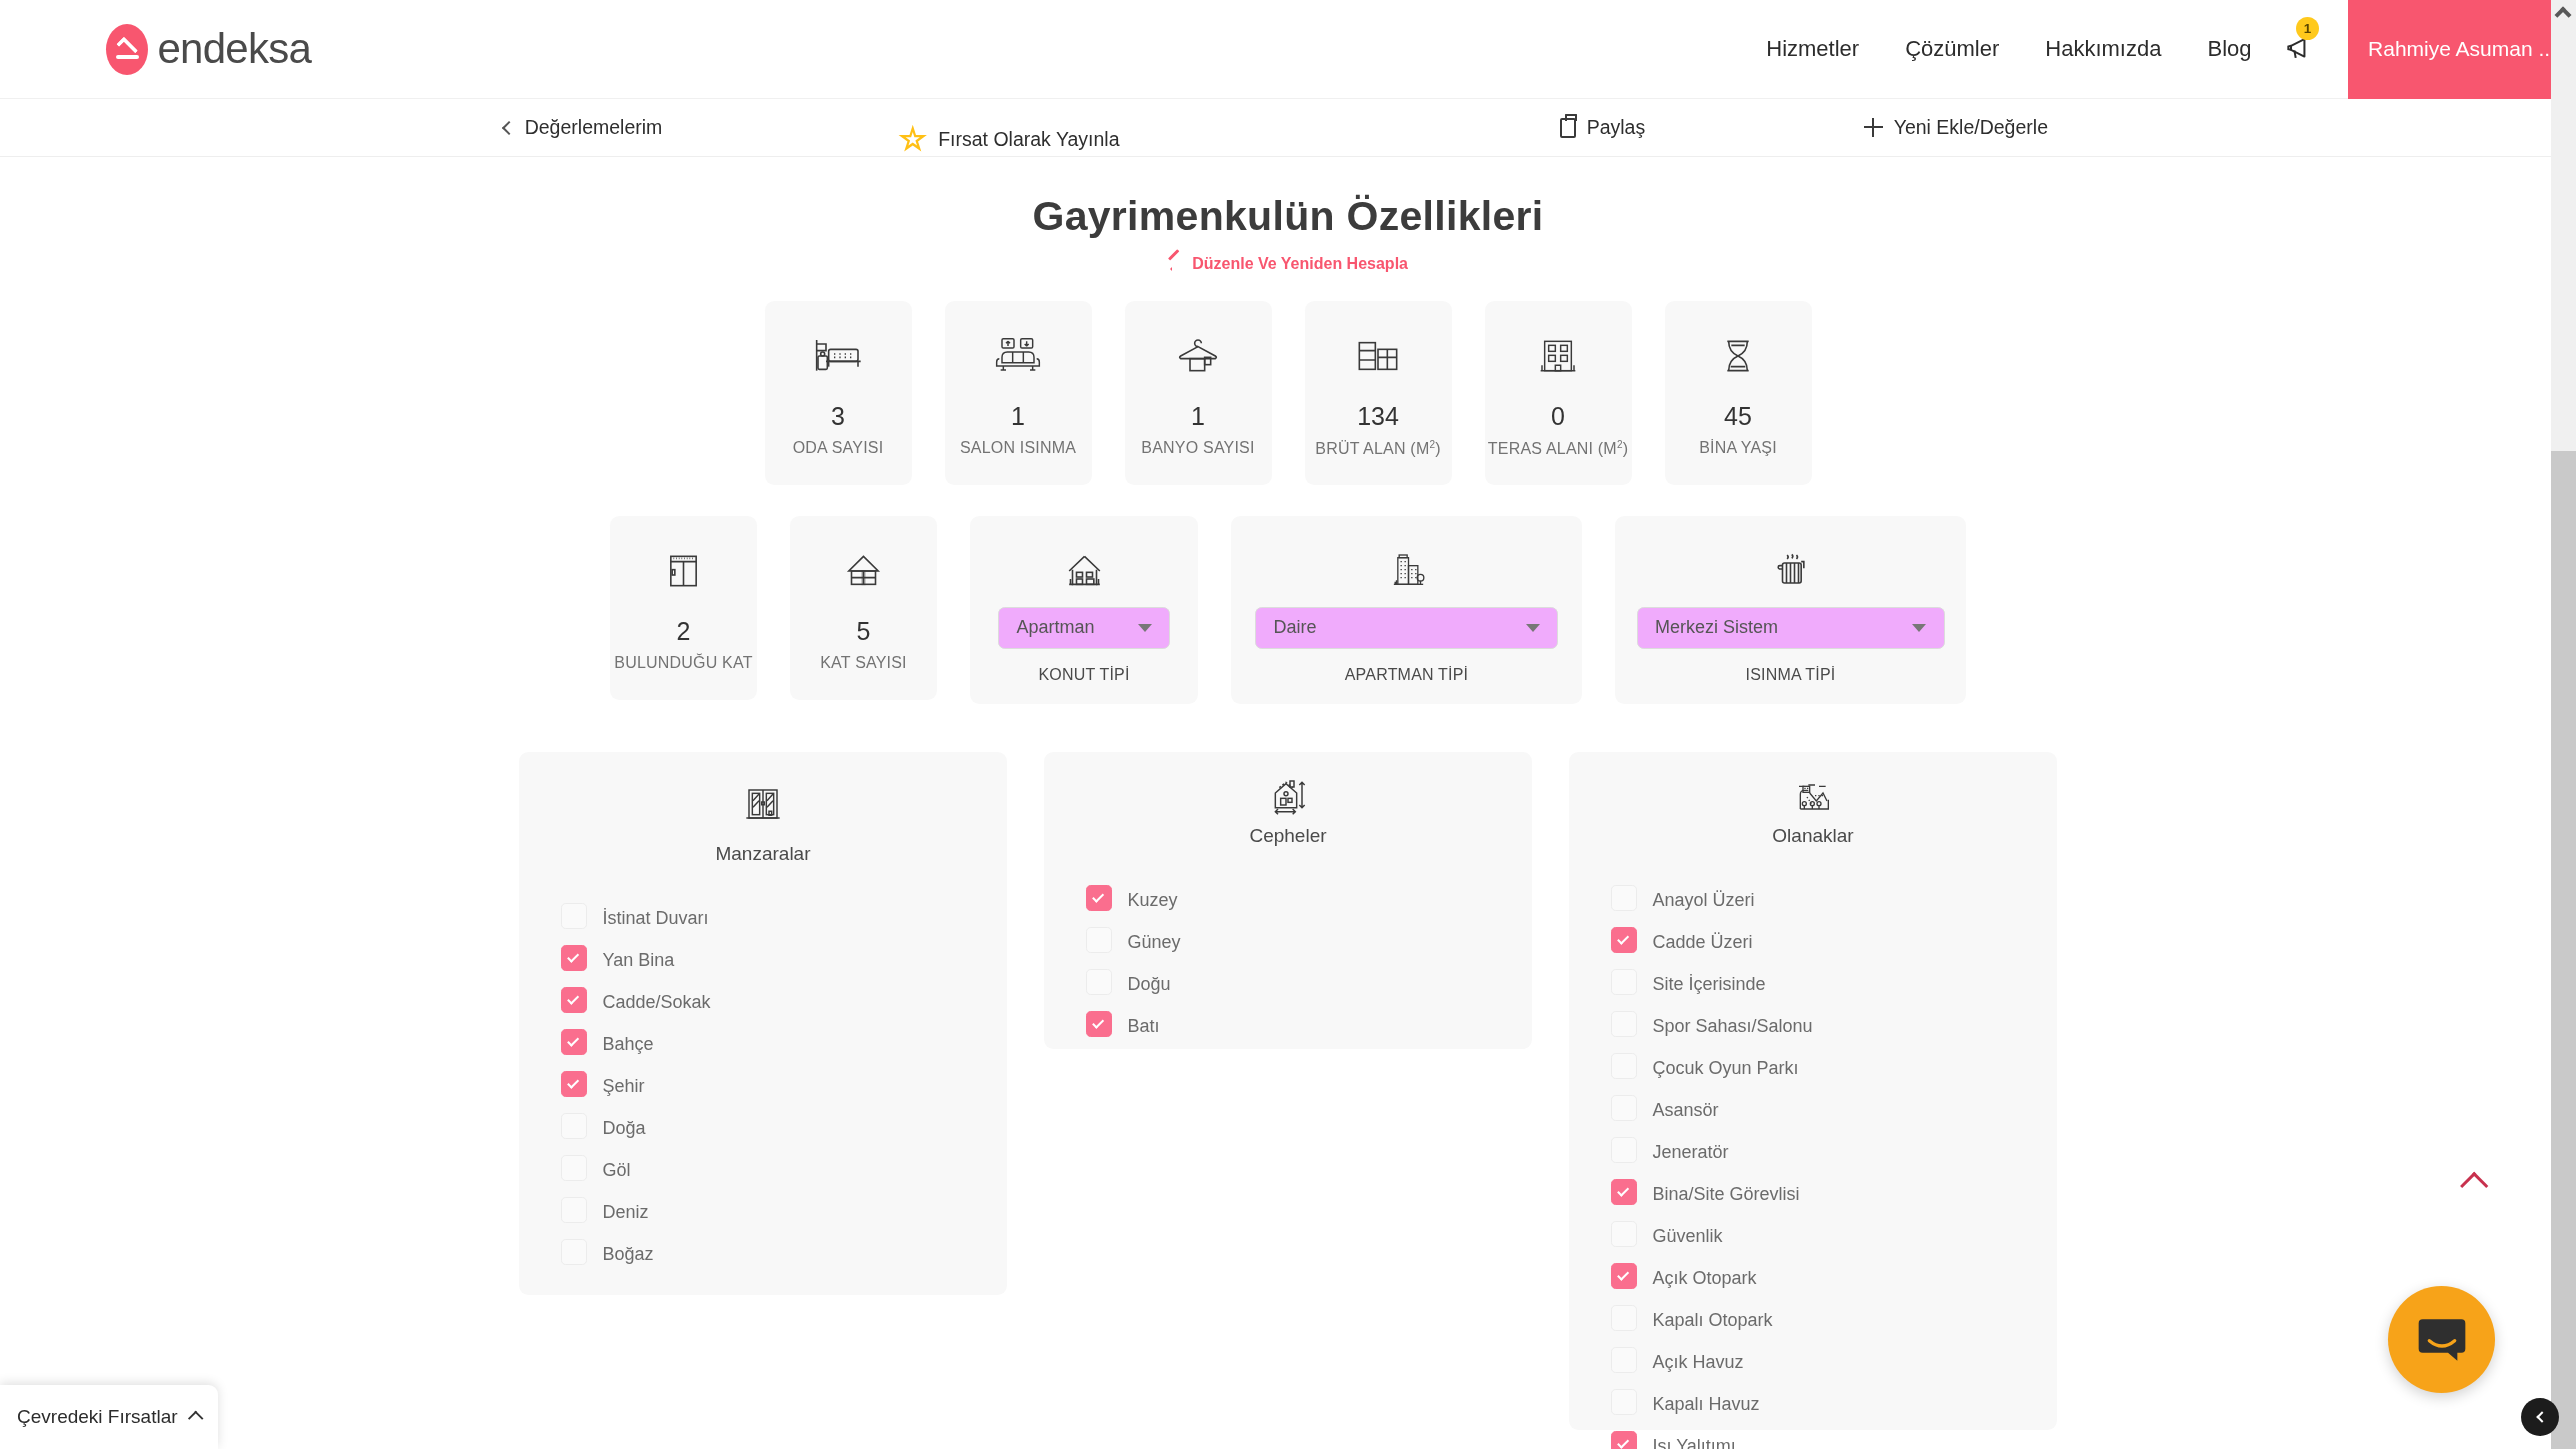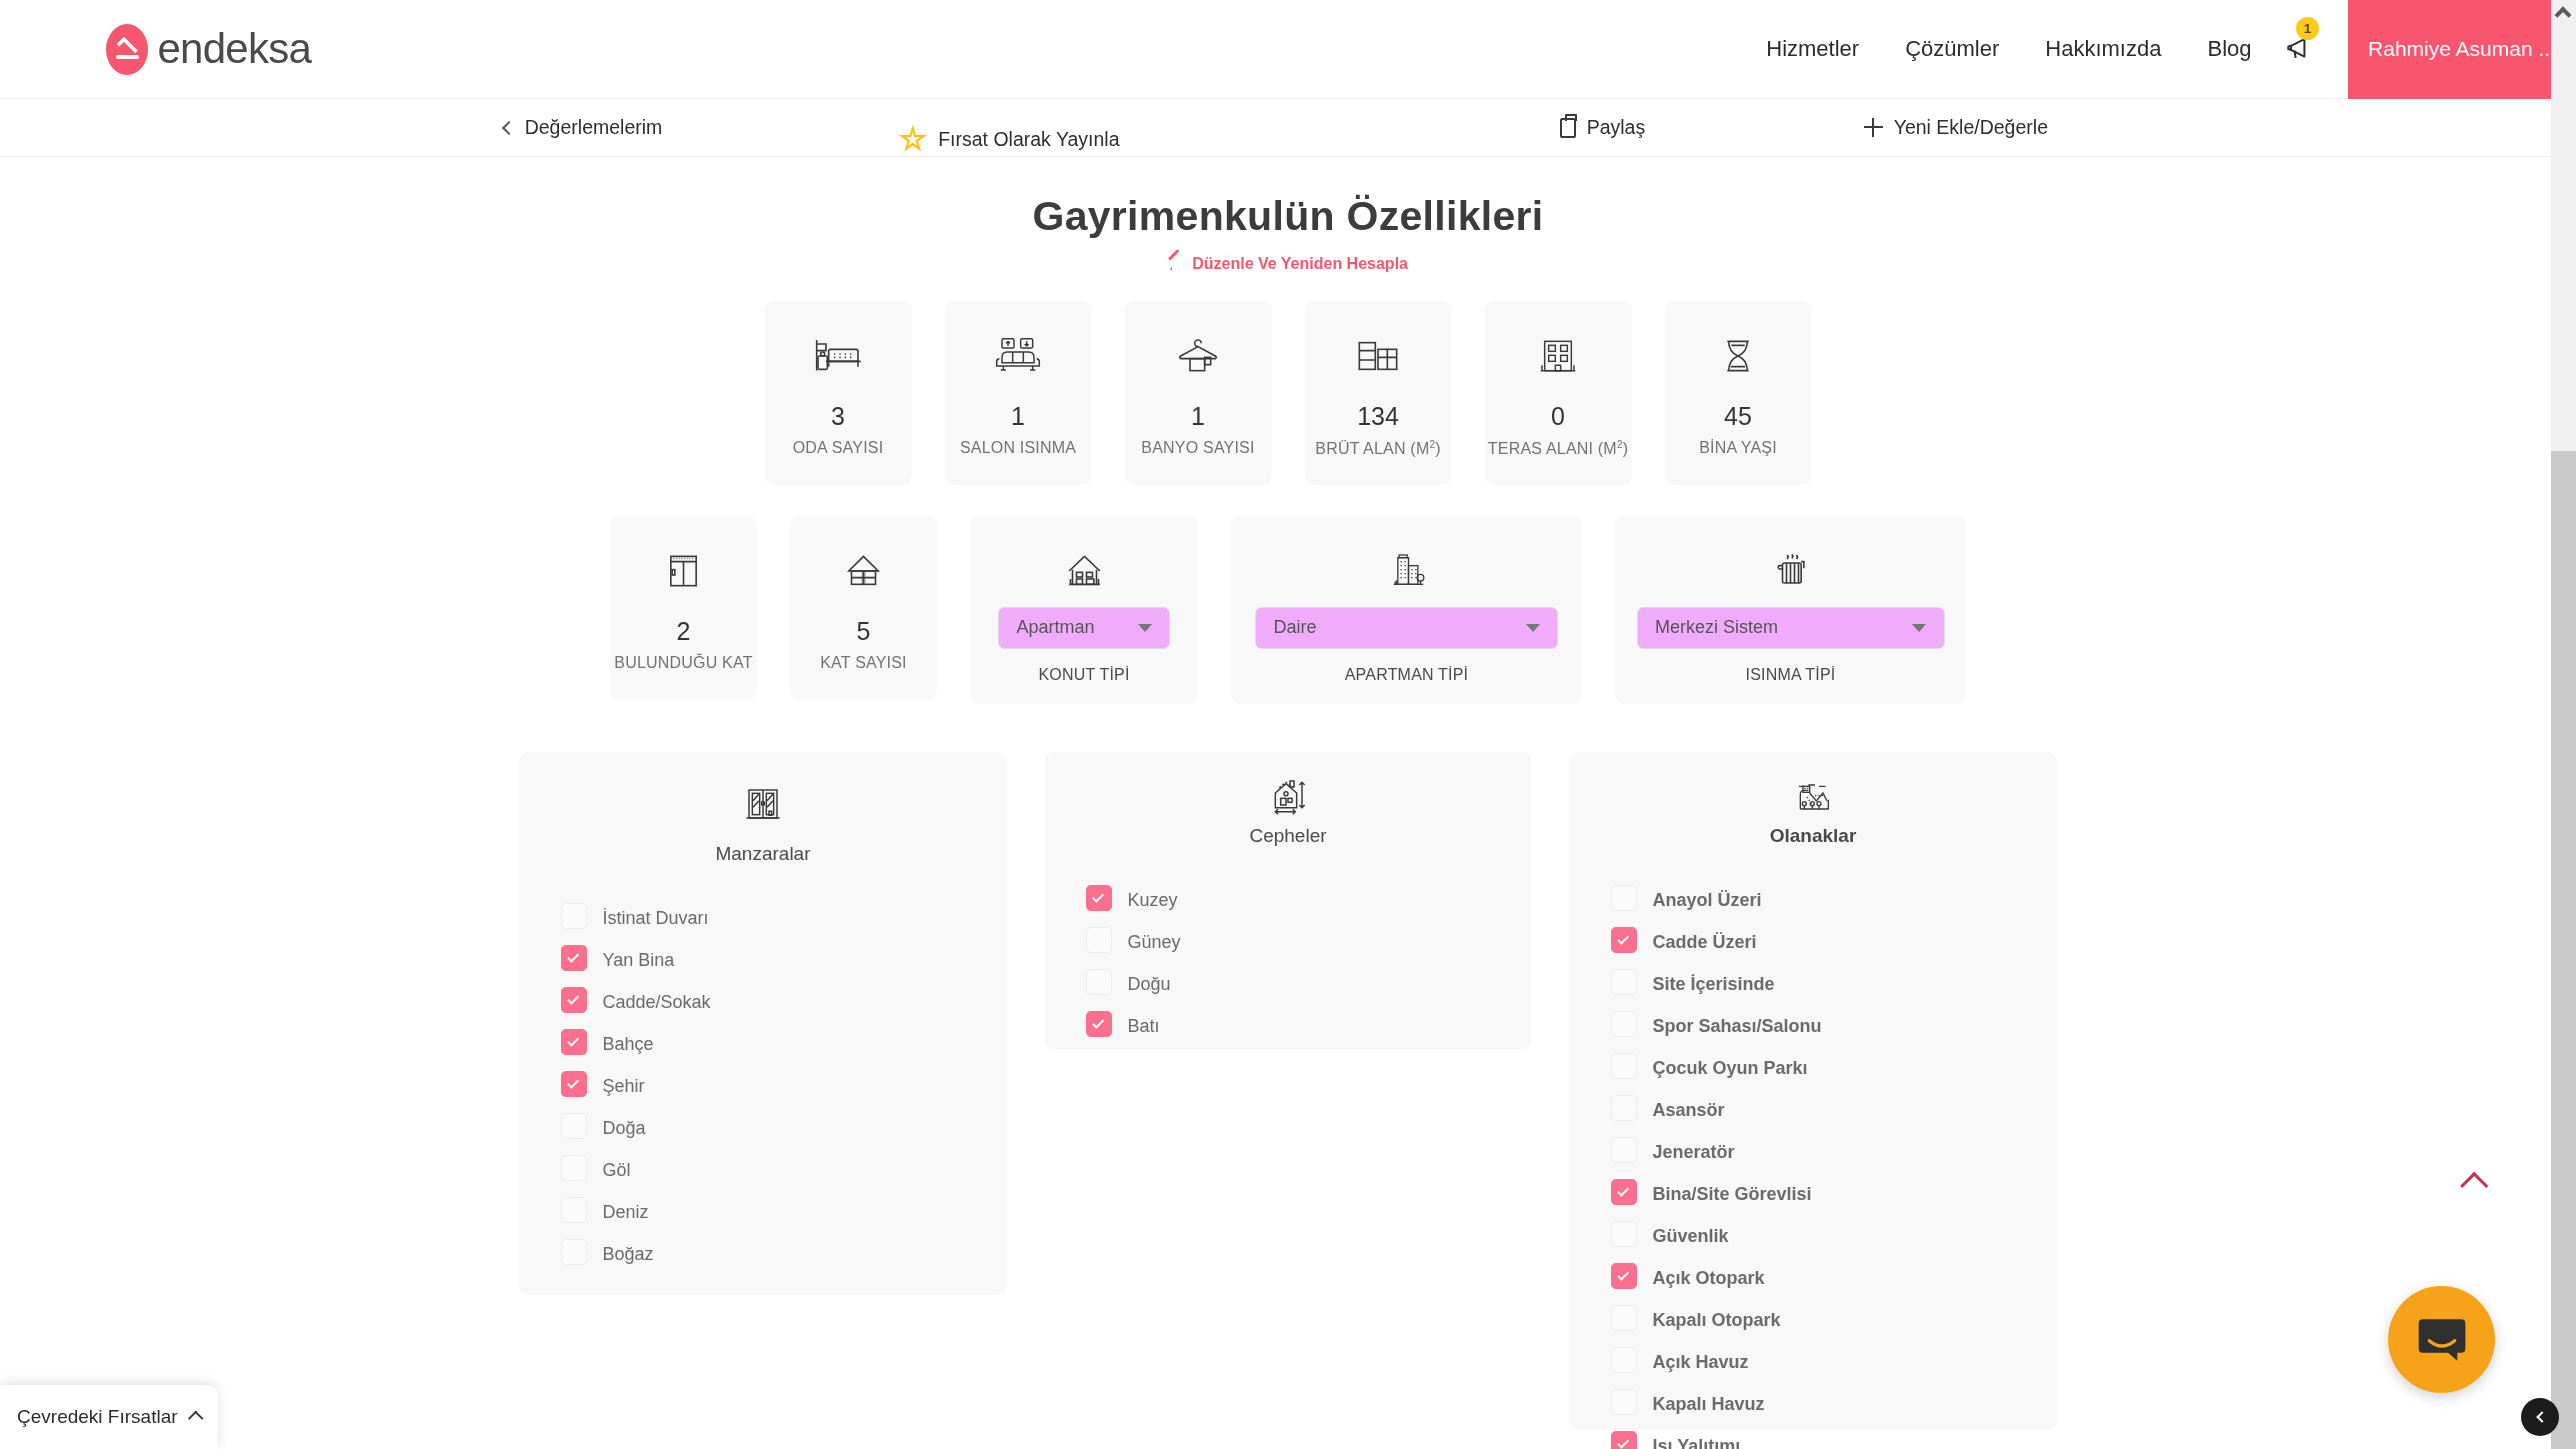--- a/index.html
+++ b/index.html
@@ -161,21 +161,21 @@
   .sel-label { font-size:16px; color:#4a4a4a; margin-top:17px; letter-spacing:0.2px; }
 
   
   .panels { display:flex; justify-content:center; gap:37px; margin-top:48px; align-items:flex-start; }
   .panel {
     width:488px; background:#F8F8F8; border-radius:9.4px;
     padding:25.5px 0 23px; display:flex; flex-direction:column; align-items:center;
   }
   .panel.p-manzara { height:543px; }
   .panel.p-cephe { height:297px; }
-  .panel.p-olanak { height:678px;font-weight:bold; }
+  .panel.p-olanak { height:678px; }
   .panel-icon { height:58px; display:flex; align-items:center; justify-content:center; }
   .panel-title { font-size:19px; color:#4a4a4a; margin-top:8px; }
   .check-list { margin-top:21.5px; width:100%; padding-left:42px; }
   .check-row {
     display:flex; align-items:flex-end; gap:16px; height:42px; cursor:pointer;
   }
   .cbox {
     width:25.5px; height:25.5px; border-radius:4.7px;
     background:#FAFAFA; border:0.7px solid #ECECEC;
     display:flex; align-items:center; justify-content:center; flex:none;

